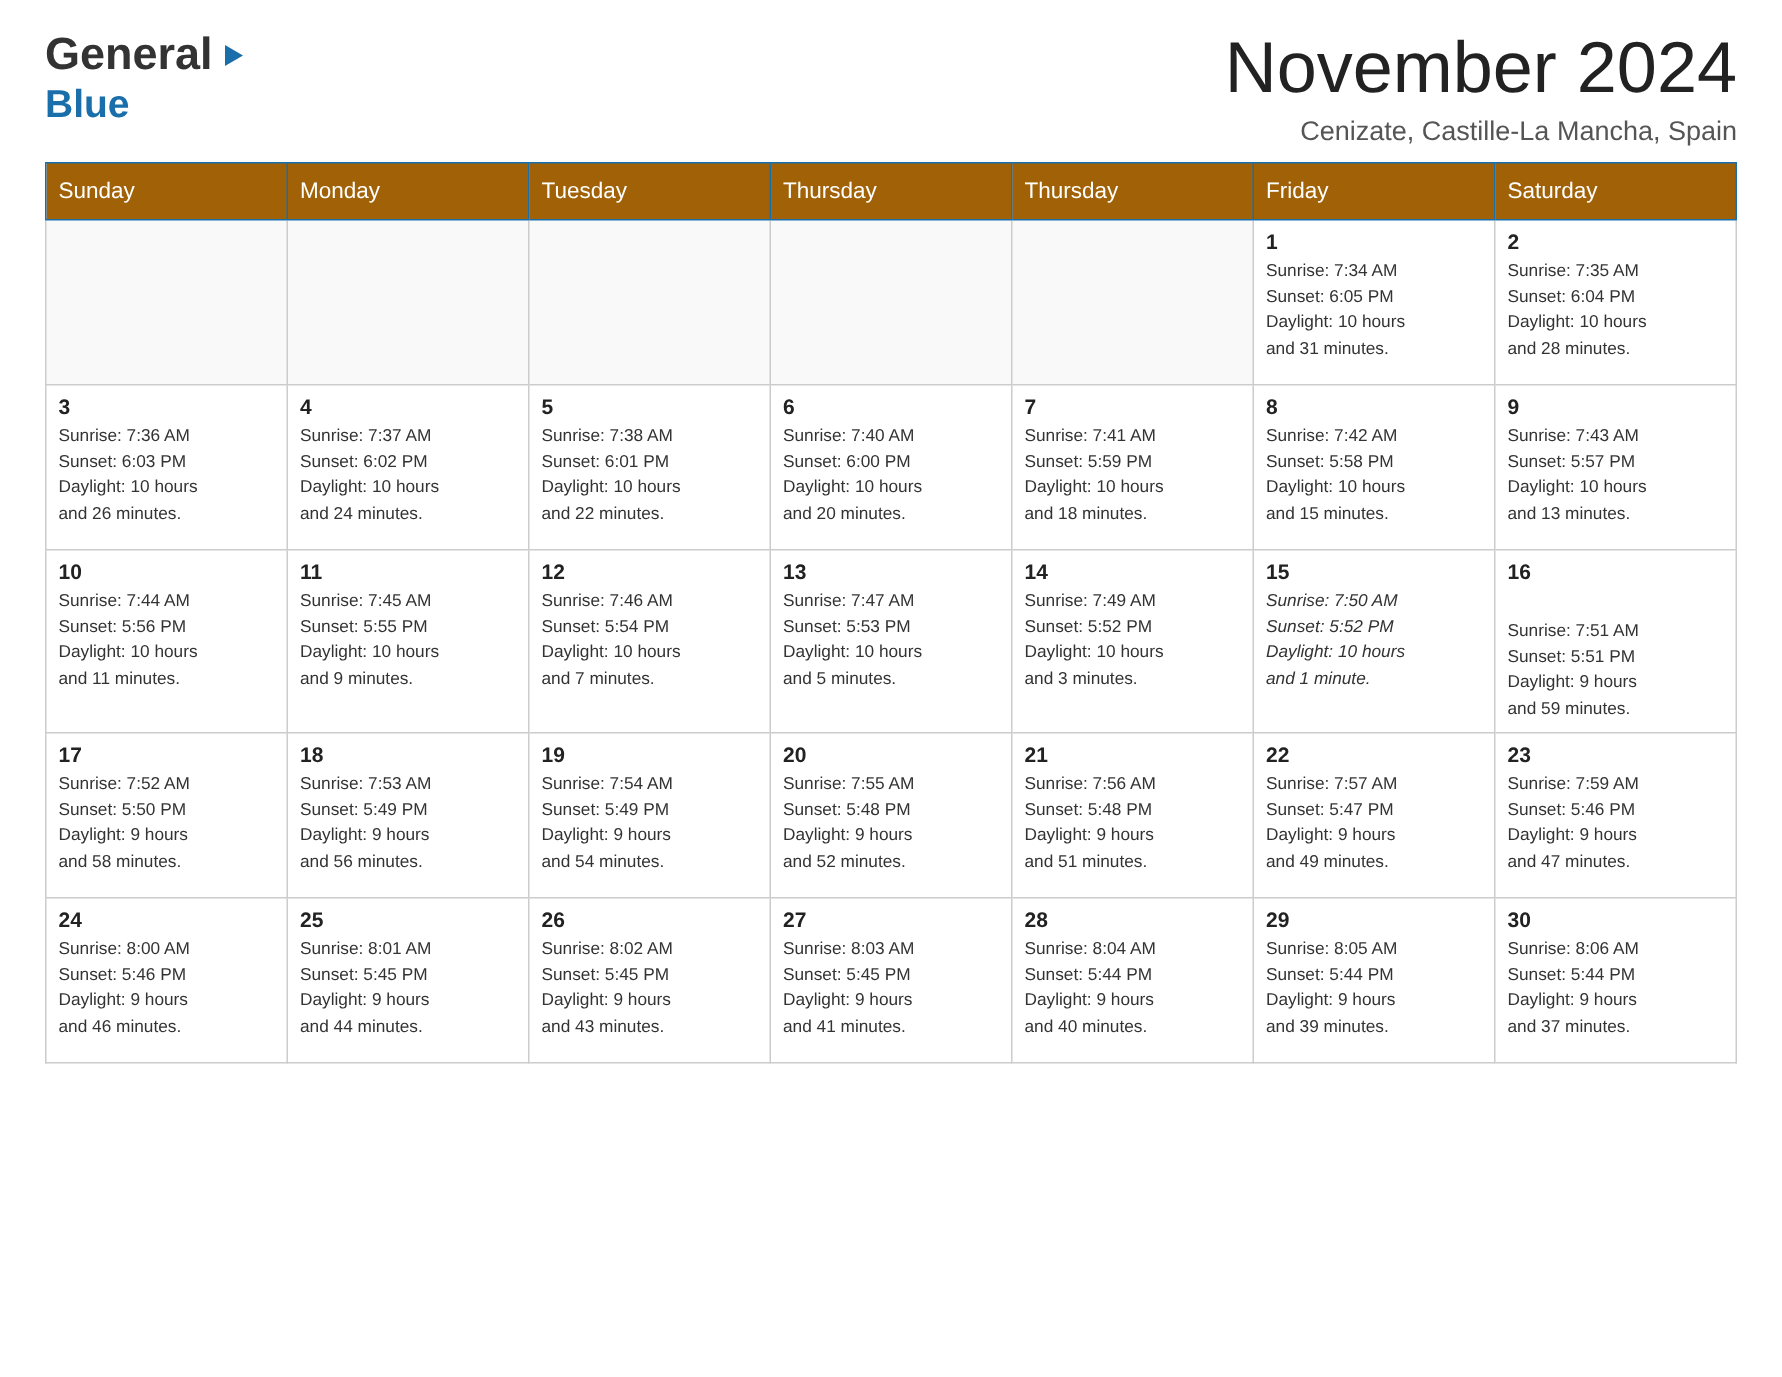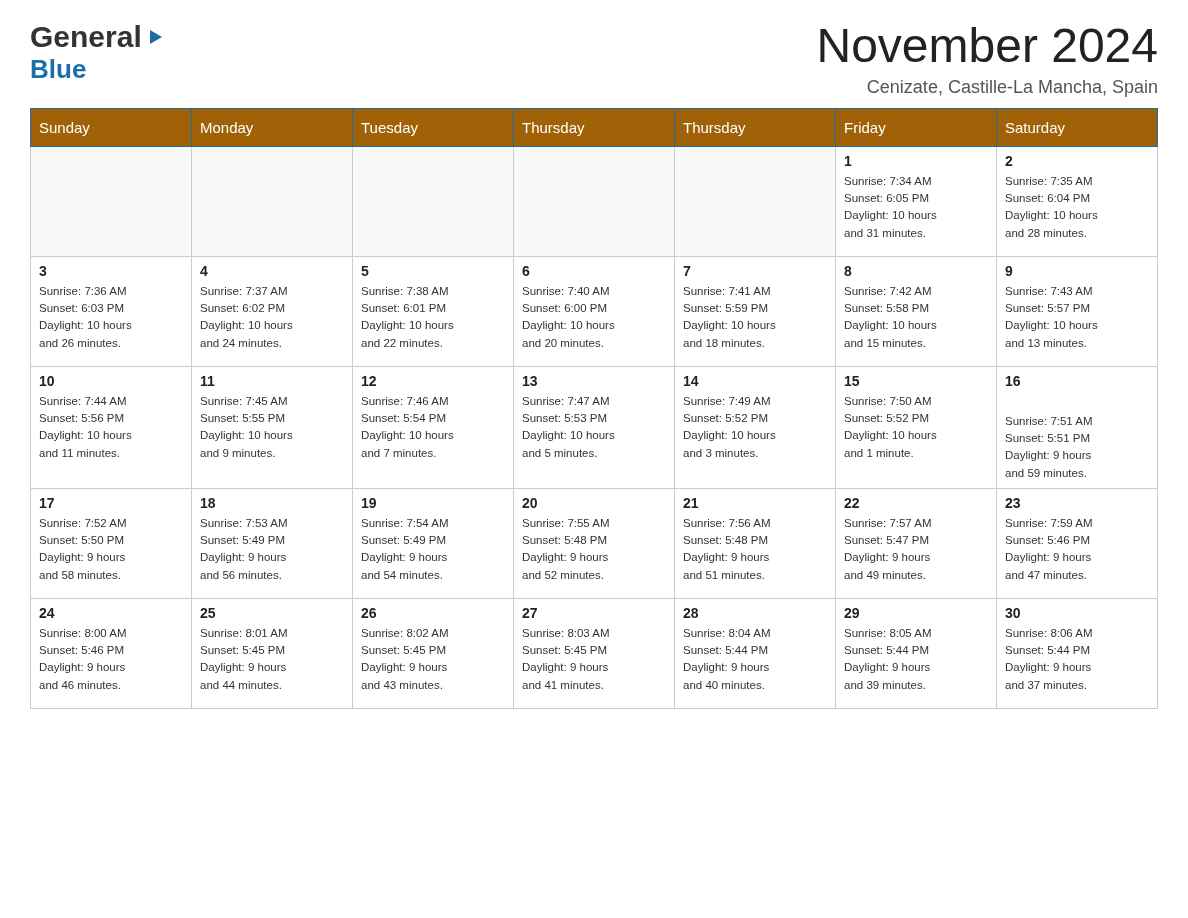--- a/index.html
+++ b/index.html
@@ -227,21 +227,21 @@
         </td>
         <td>
           <div class="day-num">14</div>
           <div class="day-info" style="white-space: pre-line;">Sunrise: 7:49 AM
 Sunset: 5:52 PM
 Daylight: 10 hours
 and 3 minutes.</div>
         </td>
         <td>
           <div class="day-num">15</div>
-          <div class="day-info" style="white-space: pre-line;">Sunrise: 7:50 AM
+          <div class="day-info" style="white-space: pre-line; font-style: italic;">Sunrise: 7:50 AM
 Sunset: 5:52 PM
 Daylight: 10 hours
 and 1 minute.</div>
         </td>
         <td>
           <div class="day-num">16</div>
           <div class="day-info" style="white-space: pre-line; margin-top: 24px;">Sunrise: 7:51 AM
 Sunset: 5:51 PM
 Daylight: 9 hours
 and 59 minutes.</div>

